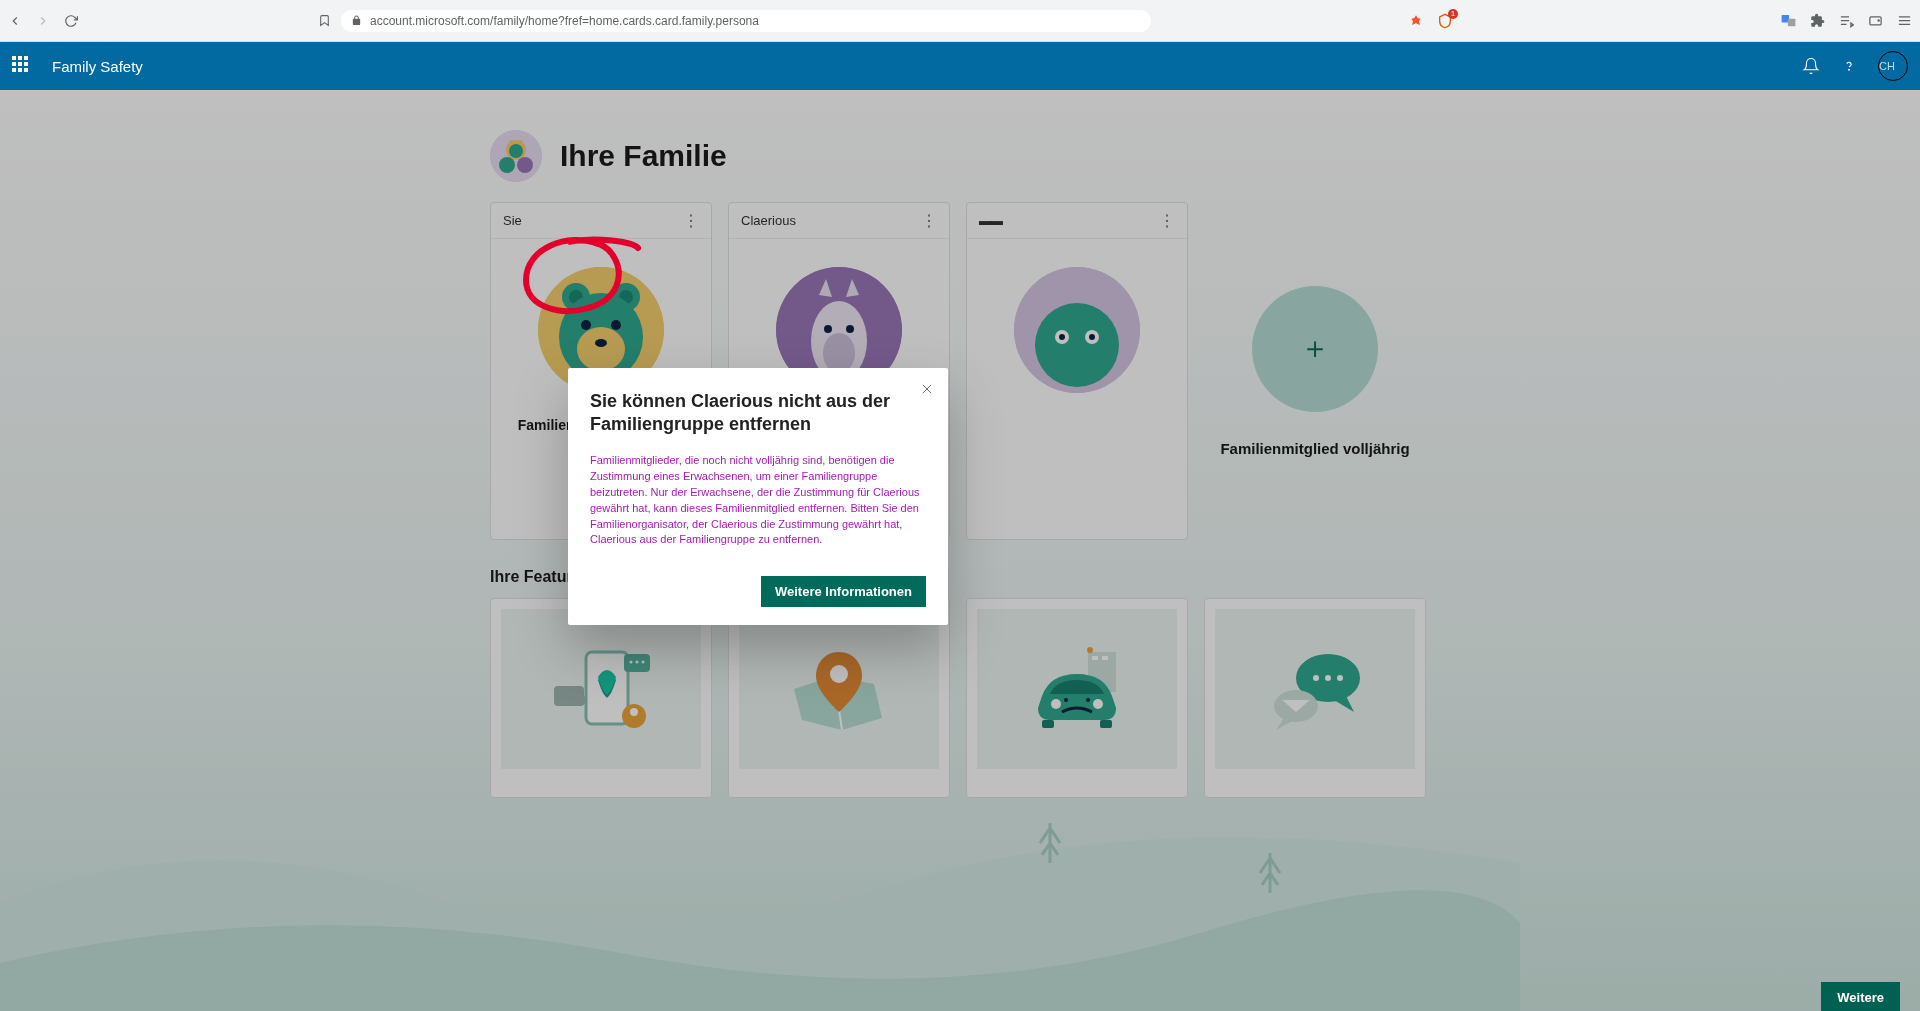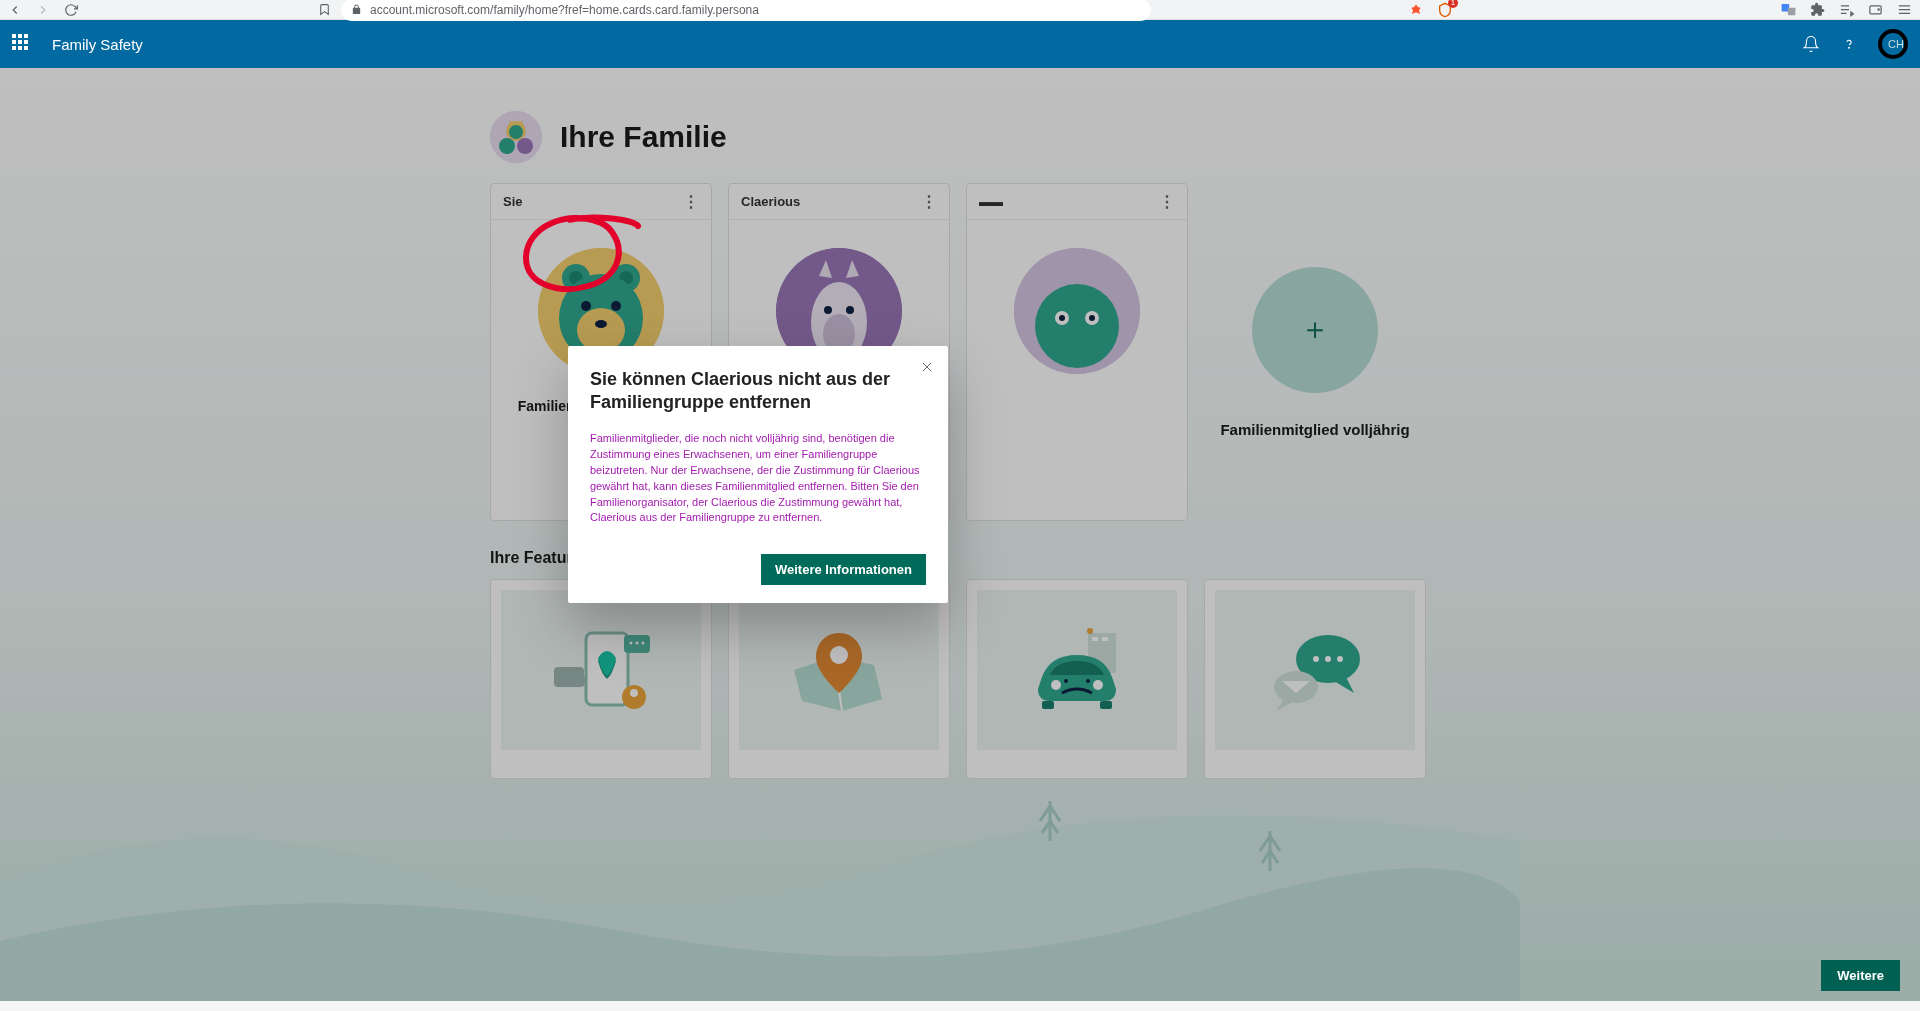--- a/index.html
+++ b/index.html
@@ -1,21 +1,21 @@
 <!DOCTYPE html>
 <html><head>
 <meta charset="utf-8">
 <style>
   * { box-sizing: border-box; margin: 0; padding: 0; }
   html, body { height: 100%; font-family: "Segoe UI", Arial, sans-serif; }
   body { overflow: hidden; background: #f5f5f5; }
 
   
   .browser-chrome {
-    height: 20px;
+    height: 42px;
     background: #f1f3f4;
     display: flex;
     align-items: center;
     padding: 0 8px;
     gap: 10px;
     border-bottom: 1px solid #ddd;
     font-size: 13px;
     color: #5f6368;
   }
   .browser-chrome .nav-icons { display: flex; gap: 14px; align-items: center; }
@@ -56,40 +56,40 @@
   }
   .ms-header .waffle {
     width: 20px; height: 20px;
     display: grid; grid-template-columns: repeat(3,4px); grid-template-rows: repeat(3,4px);
     gap: 2px;
   }
   .ms-header .waffle span { background:#fff; width:4px; height:4px; }
   .ms-header .app-name { font-size: 15px; font-weight: 500; }
   .ms-header .right { margin-left:auto; display:flex; align-items:center; gap:20px; }
   .ms-header .avatar-circle {
-    width: 30px; height:30px; border-radius:50%; border:4px solid #000000;
-    display:flex; align-items:center; justify-content:flex-end;
+    width: 30px; height:30px; border-radius:50%; border:1px solid #000000;
+    display:flex; align-items:center; justify-content:flex-start;
     font-size: 11px; color:#c6ddd8;
   }
 
   
   .content-wrap {
     position: relative;
     height: calc(100% - 78px);
     overflow: hidden;
     background: linear-gradient(180deg, #ffffff 0%, #eaf4f2 60%, #cfe6e0 100%);
   }
   .hills {
     position:absolute; bottom:0; left:0; right:0; height:300px;
     pointer-events:none;
   }
   .content {
     width: 940px;
-    margin: 15px auto;
-    padding-top: 28px;
+    margin: 0 auto;
+    padding-top: 40px;
     position: relative;
     z-index: 2;
   }
   .page-title-row { display:flex; align-items:center; gap:18px; margin-bottom: 20px;}
   .family-avatar {
     width: 52px; height: 52px; border-radius: 50%;
     background: #e7d7f0;
     display:flex; align-items:center; justify-content:center;
     overflow:hidden;
   }
@@ -102,21 +102,21 @@
     background: #fff;
     border: 1px solid #e1e1e1;
     border-radius: 4px;
     display:flex; flex-direction:column;
   }
   .member-card .card-header {
     height: 36px;
     border-bottom: 1px solid #eee;
     display:flex; align-items:center; justify-content:space-between;
     padding: 0 12px;
-    font-size: 13px; font-weight:700; color:#333;
+    font-size: 13px; font-weight:400; color:#333;
   }
   .member-card .dots { color:#666; font-size:16px; line-height:0; }
   .member-card .card-body {
     flex:1; display:flex; flex-direction:column; align-items:center;
     padding: 28px 14px 14px;
   }
   .avatar-big {
     width: 126px; height:126px; border-radius:50%; margin-bottom: 24px;
     display:flex; align-items:center; justify-content:center; overflow:hidden;
   }

